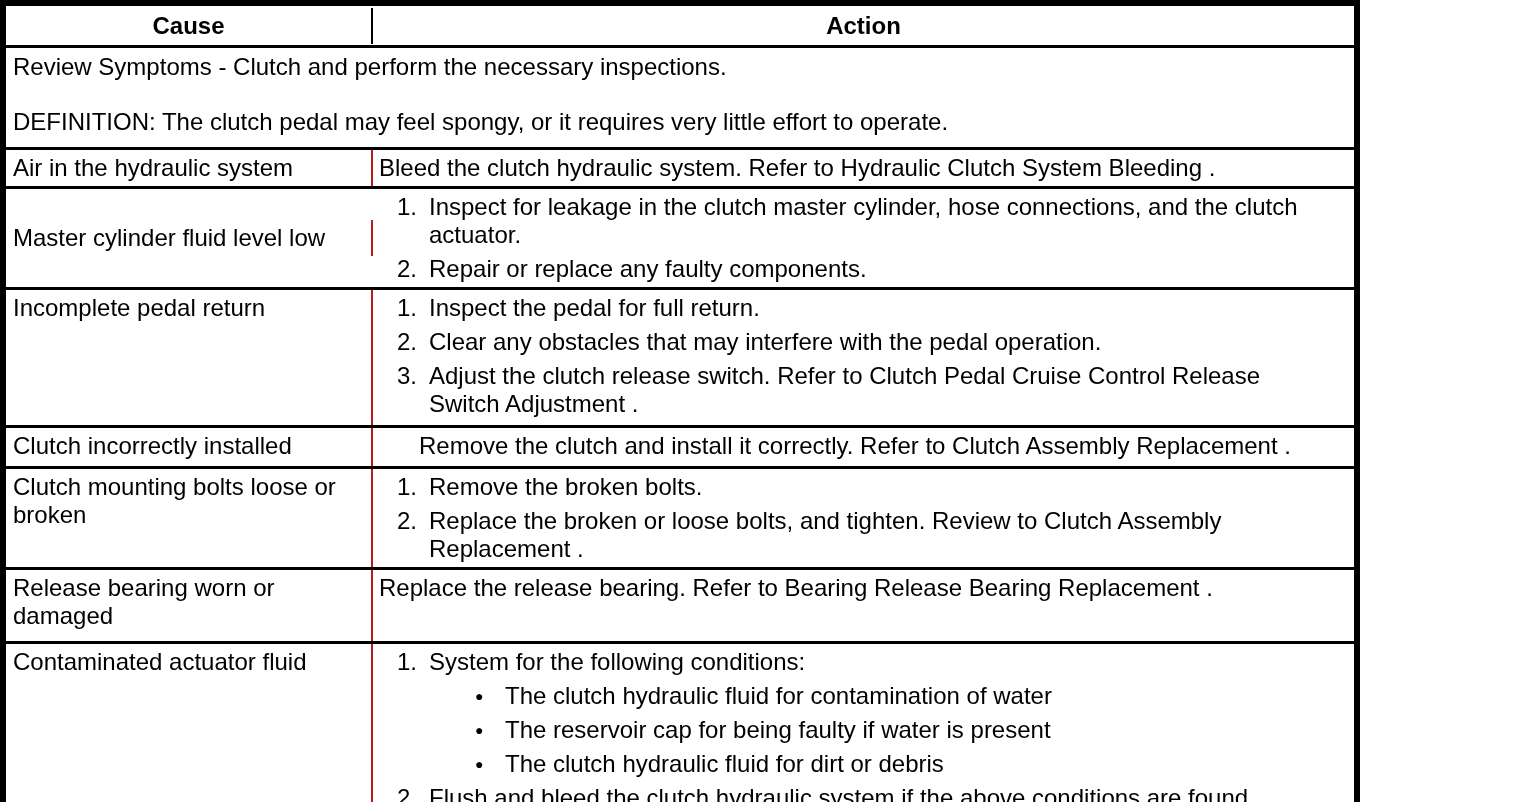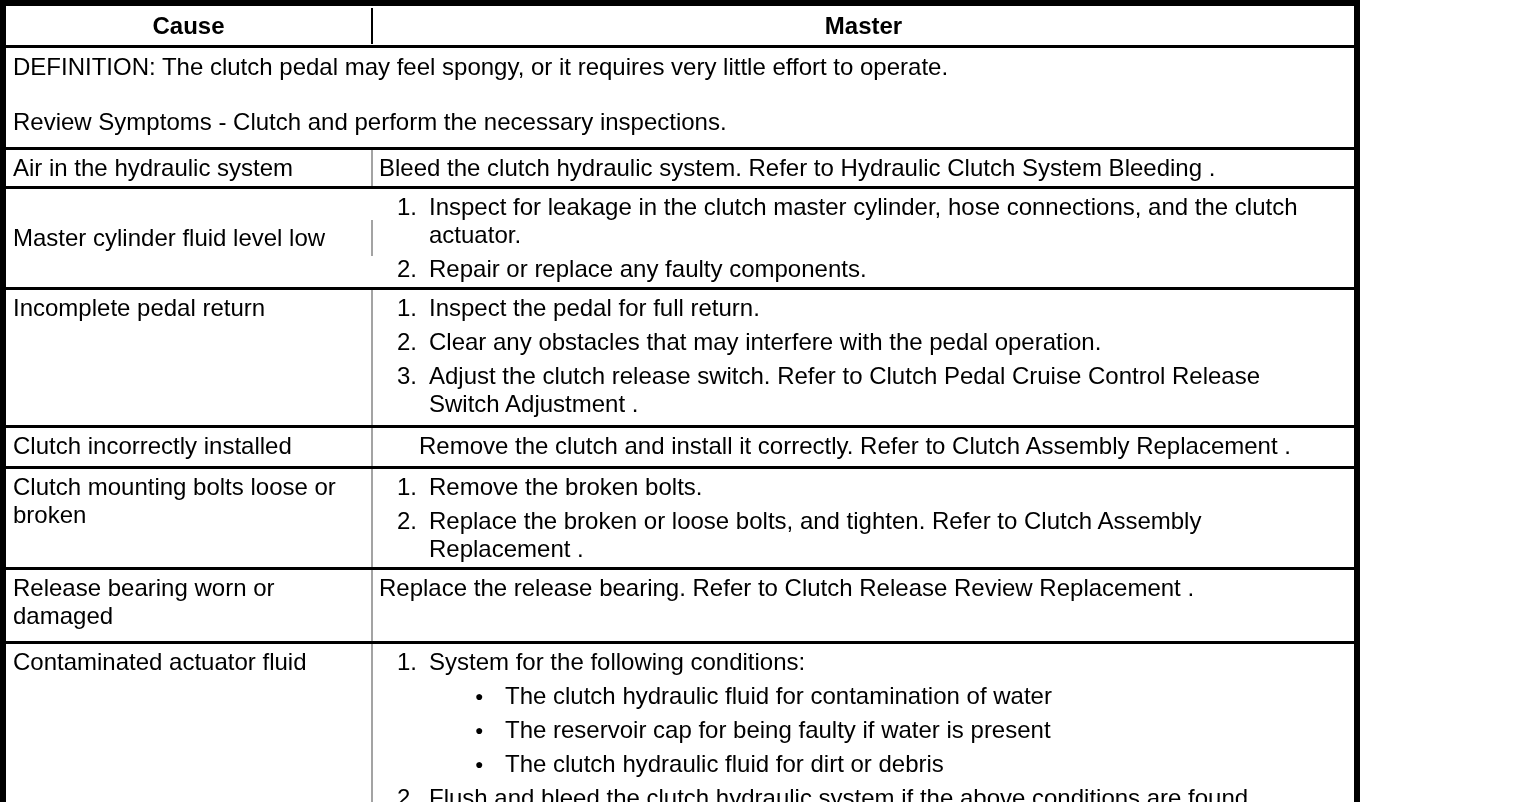--- a/index.html
+++ b/index.html
@@ -26,21 +26,21 @@
     flex: 0 0 367px; box-sizing: border-box;
     border-right: 2px solid #000000;
     text-align: center; font-weight: bold; padding: 4px 0;
   }
   .header-action {
     flex: 1 1 auto; box-sizing: border-box;
     text-align: center; font-weight: bold; padding: 4px 0;
   }
   .cause-cell {
     flex: 0 0 367px; box-sizing: border-box;
-    border-right: 2px solid #a3a3a3;
+    border-right: 2px solid #b91c1c;
     padding: 4px 30px 4px 7px;
   }
   .action-cell {
     flex: 1 1 auto; box-sizing: border-box; min-width: 0;
     padding: 4px 36px 4px 6px;
   }
   .span-cell {
     flex: 1 1 auto; box-sizing: border-box; min-width: 0;
     padding: 5px 14px 4px 7px;
   }
@@ -54,27 +54,27 @@
   .bullet-item { display: flex; align-items: flex-start; margin-top: 6px; }
   .bullet-marker { flex: 0 0 30px; font-size: 14px; line-height: 28px; }
   .bullet-text { flex: 1 1 auto; min-width: 0; }
 </style>
 </head>
 <body>
 
 <div class="doc-table">
   <div class="t-row header-row">
     <div class="header-cause">Cause</div>
-    <div class="header-action">Master</div>
+    <div class="header-action">Action</div>
   </div>
   <div id="rows">
       <div class="t-row first-body-row" style="min-height: 99px;">
         <div class="span-cell">
+          <div class="def-line">Review Symptoms - Clutch and perform the necessary inspections.</div>
           <div class="def-line">DEFINITION: The clutch pedal may feel spongy, or it requires very little effort to operate.</div>
-          <div class="def-line">Review Symptoms - Clutch and perform the necessary inspections.</div>
         </div>
       </div>
       <div class="t-row" style="min-height: 36px;">
         <div class="cause-cell">
           <div>Air in the hydraulic system</div>
         </div>
         <div class="action-cell">
           <div>Bleed the clutch hydraulic system. Refer to Hydraulic Clutch System Bleeding .</div>
         </div>
       </div>
@@ -142,32 +142,32 @@
           <div class="steps">
             <div class="step">
               <div class="step-marker">1.</div>
               <div class="step-body">
                 <div>Remove the broken bolts.</div>
               </div>
             </div>
             <div class="step">
               <div class="step-marker">2.</div>
               <div class="step-body">
-                <div>Replace the broken or loose bolts, and tighten. Refer to Clutch Assembly Replacement .</div>
+                <div>Replace the broken or loose bolts, and tighten. Review to Clutch Assembly Replacement .</div>
               </div>
             </div>
           </div>
         </div>
       </div>
       <div class="t-row" style="min-height: 71px;">
         <div class="cause-cell">
           <div>Release bearing worn or damaged</div>
         </div>
         <div class="action-cell">
-          <div>Replace the release bearing. Refer to Clutch Release Review Replacement .</div>
+          <div>Replace the release bearing. Refer to Bearing Release Bearing Replacement .</div>
         </div>
       </div>
       <div class="t-row" style="min-height: 207px;">
         <div class="cause-cell">
           <div>Contaminated actuator fluid</div>
         </div>
         <div class="action-cell">
           <div class="steps">
             <div class="step">
               <div class="step-marker">1.</div>

